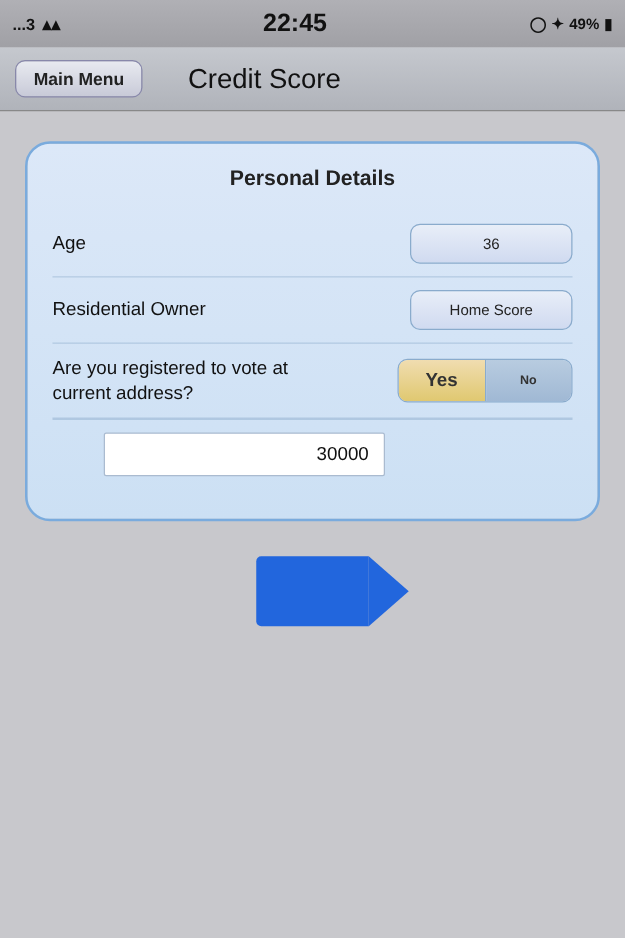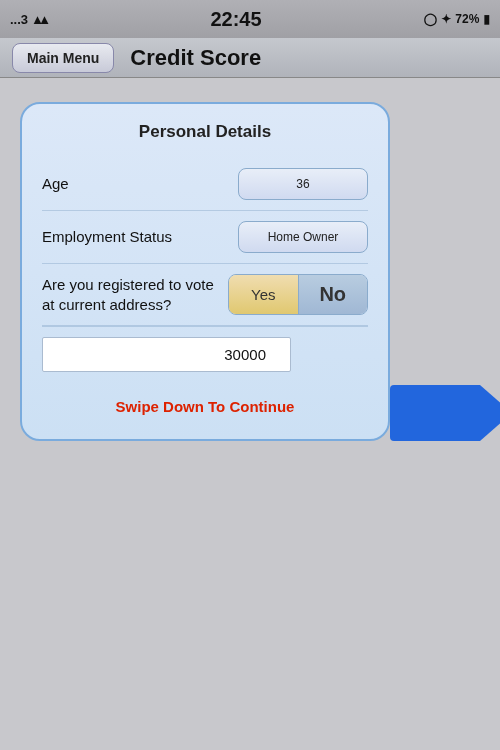--- a/index.html
+++ b/index.html
@@ -26,50 +26,51 @@
       font-weight: 600;
       color: #111;
     }
     .status-left { display: flex; align-items: center; gap: 6px; }
     .status-center { font-size: 20px; font-weight: 700; }
     .status-right { display: flex; align-items: center; gap: 4px; font-size: 12px; }
 
     
     .nav-bar {
       width: 100%;
-      height: 40px;
+      height: 51px;
       background: linear-gradient(to bottom, #c5c8ce, #b0b3ba);
       border-bottom: 1px solid #888;
       display: flex;
       align-items: center;
       padding: 0 12px;
       gap: 16px;
     }
     .main-menu-btn {
       background: linear-gradient(to bottom, #e8eaf0, #c8cad8);
       border: 1px solid #8888aa;
       border-radius: 8px;
       padding: 6px 14px;
       font-size: 14px;
       font-weight: 600;
       color: #222;
       cursor: pointer;
     }
     .nav-title {
       font-size: 22px;
-      font-weight: 700;
-      color: #111;
+      font-weight: 400;
+      color: #111;
+      margin-left: 20px;
     }
 
     
     .content {
       padding: 24px 20px 20px 20px;
       display: flex;
-      flex-direction: row;
-      align-items: flex-end;
+      flex-direction: column;
+      align-items: center;
     }
 
     
     .card {
       width: 460px;
       background: linear-gradient(to bottom, #dce8f8, #cce0f4);
       border: 2px solid #7aabdd;
       border-radius: 20px;
       padding: 18px 20px 24px 20px;
     }
@@ -114,52 +115,53 @@
       color: #222;
       cursor: pointer;
       min-width: 130px;
       text-align: center;
     }
 
     .number-input {
       background: white;
       border: 1px solid #aabbd0;
       border-radius: 2px;
-      padding: 8px 24px;
+      padding: 8px 12px;
       font-size: 15px;
       color: #111;
       min-width: 130px;
       text-align: right;
+      margin-left: 41px;
     }
 
     
     .yes-no-toggle {
       display: flex;
       border: 1px solid #8aabcc;
       border-radius: 8px;
       overflow: hidden;
       min-width: 130px;
     }
     .toggle-yes {
       flex: 1;
       padding: 8px 16px;
       background: linear-gradient(to bottom, #f0ddb0, #e0c870);
       border: none;
       font-size: 15px;
-      font-weight: 400;
+      font-weight: 700;
       color: #333;
       cursor: pointer;
       border-right: 1px solid #8aabcc;
     }
     .toggle-no {
       flex: 1;
       padding: 8px 16px;
       background: linear-gradient(to bottom, #b8cce0, #a0b8d4);
       border: none;
-      font-size: 20px;
+      font-size: 10px;
       font-weight: 700;
       color: #333;
       cursor: pointer;
     }
 
     .swipe-text {
       text-align: center;
       color: #dd2200;
       font-size: 15px;
       font-weight: 600;
@@ -213,21 +215,21 @@
 
 <div class="status-bar">
   <div class="status-left">
     <span>...3</span>
     <span class="wifi-icon">▴▴</span>
   </div>
   <div class="status-center">22:45</div>
   <div class="status-right">
     <span>◯</span>
     <span>✦</span>
-    <span>72%</span>
+    <span>49%</span>
     <span>▮</span>
   </div>
 </div>
 
 <div class="nav-bar">
   <button class="main-menu-btn">Main Menu</button>
   <span class="nav-title">Credit Score</span>
 </div>
 
 <div class="content">
@@ -236,23 +238,23 @@
 
     <div class="form-row">
       <span class="form-label">Age</span>
       <div class="field-value">
         <button class="select-btn">36</button>
       </div>
     </div>
     <div class="divider"></div>
 
     <div class="form-row">
-      <span class="form-label">Employment Status</span>
-      <div class="field-value">
-        <button class="select-btn">Home Owner</button>
+      <span class="form-label">Residential Owner</span>
+      <div class="field-value">
+        <button class="select-btn">Home Score</button>
       </div>
     </div>
     <div class="divider"></div>
 
     <div class="form-row">
       <span class="form-label">Are you registered to vote at current address?</span>
       <div class="field-value">
         <div class="yes-no-toggle">
           <button class="toggle-yes">Yes</button>
           <button class="toggle-no">No</button>
@@ -262,21 +264,20 @@
     <div class="divider"></div>
 
     <div class="divider"></div>
 
     <div class="form-row">
       <div class="field-value">
         <input class="number-input" type="text" value="30000" style="">
       </div>
     </div>
 
-    <div class="swipe-text">Swipe Down To Continue</div>
   </div>
 
   <div class="arrow-container">
     <div class="arrow-wrapper">
       <div class="arrow-body"></div>
     </div>
   </div>
 </div>
 
 </body></html>

